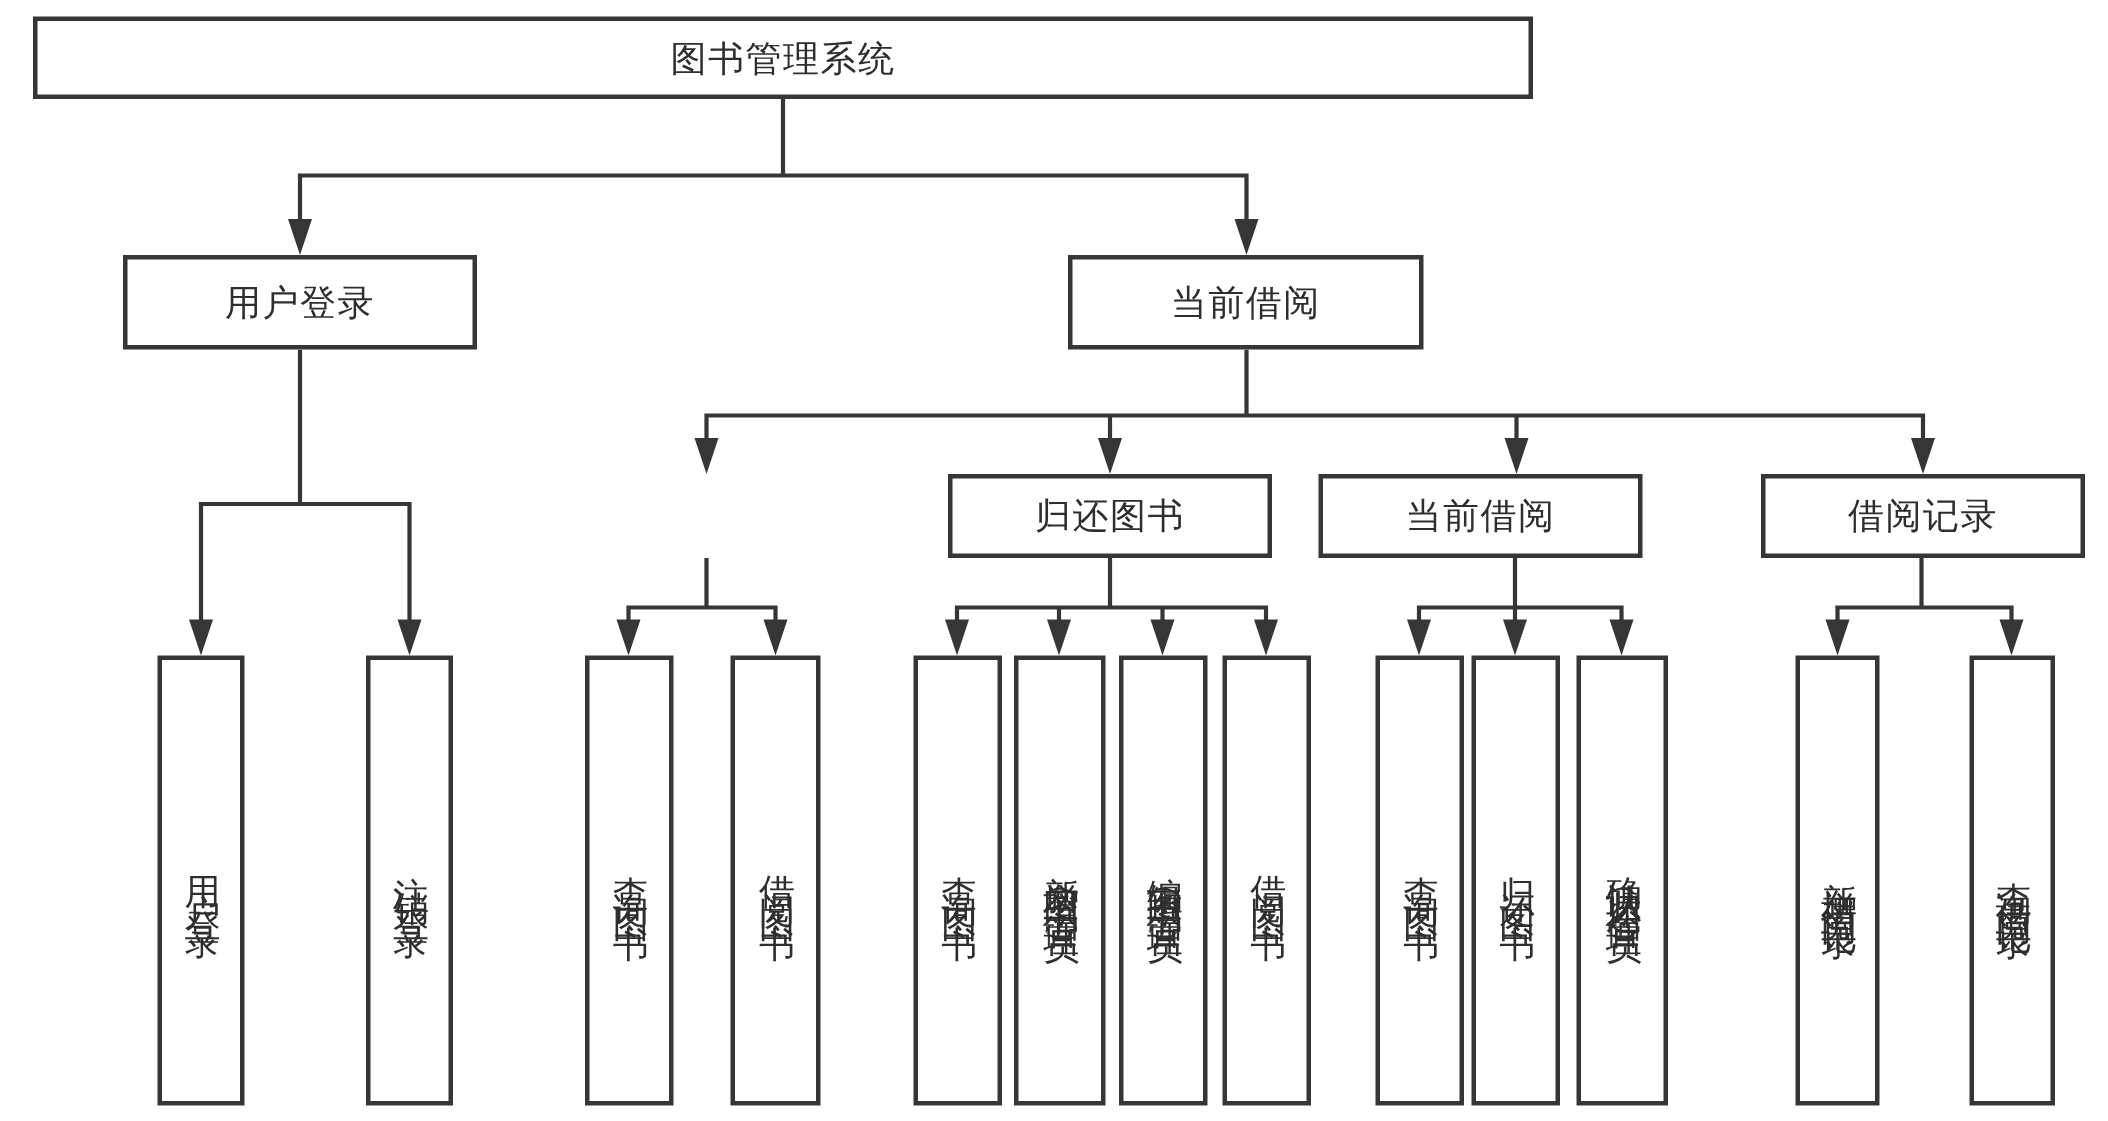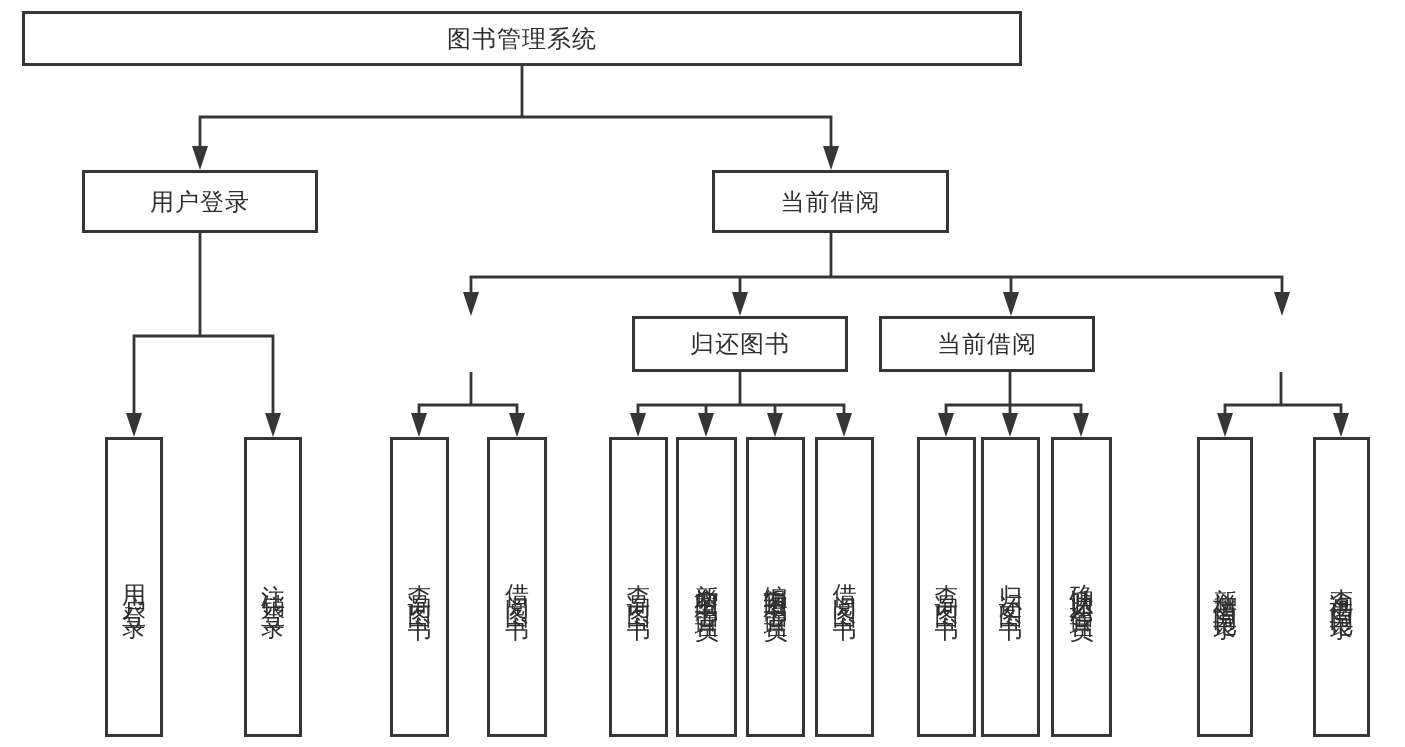--- a/index.html
+++ b/index.html
@@ -78,20 +78,21 @@
     </g>
   </svg>
 
   <div class="node hnode" style="left:22px;top:11px;width:1000px;height:55px">图书管理系统</div>
 
   <div class="node hnode" style="left:82px;top:170px;width:236px;height:63px">用户登录</div>
   <div class="node hnode" style="left:712px;top:170px;width:237px;height:63px">当前借阅</div>
 
   <div class="node hnode l3" style="left:632px;width:216px">归还图书</div>
   <div class="node hnode l3" style="left:879px;width:216px">当前借阅</div>
+  <div class="node hnode l3" style="left:1174px;width:216px">借阅记录</div>
 
   <div class="node vnode" style="left:105px;width:58px">
     <span class="vtext ls4">用户登录</span>
   </div>
   <div class="node vnode" style="left:244px;width:58px">
     <span class="vtext ls4">注销登录</span>
   </div>
 
   <div class="node vnode" style="left:390px;width:59px">
     <span class="vtext ls4">查询图书</span>

